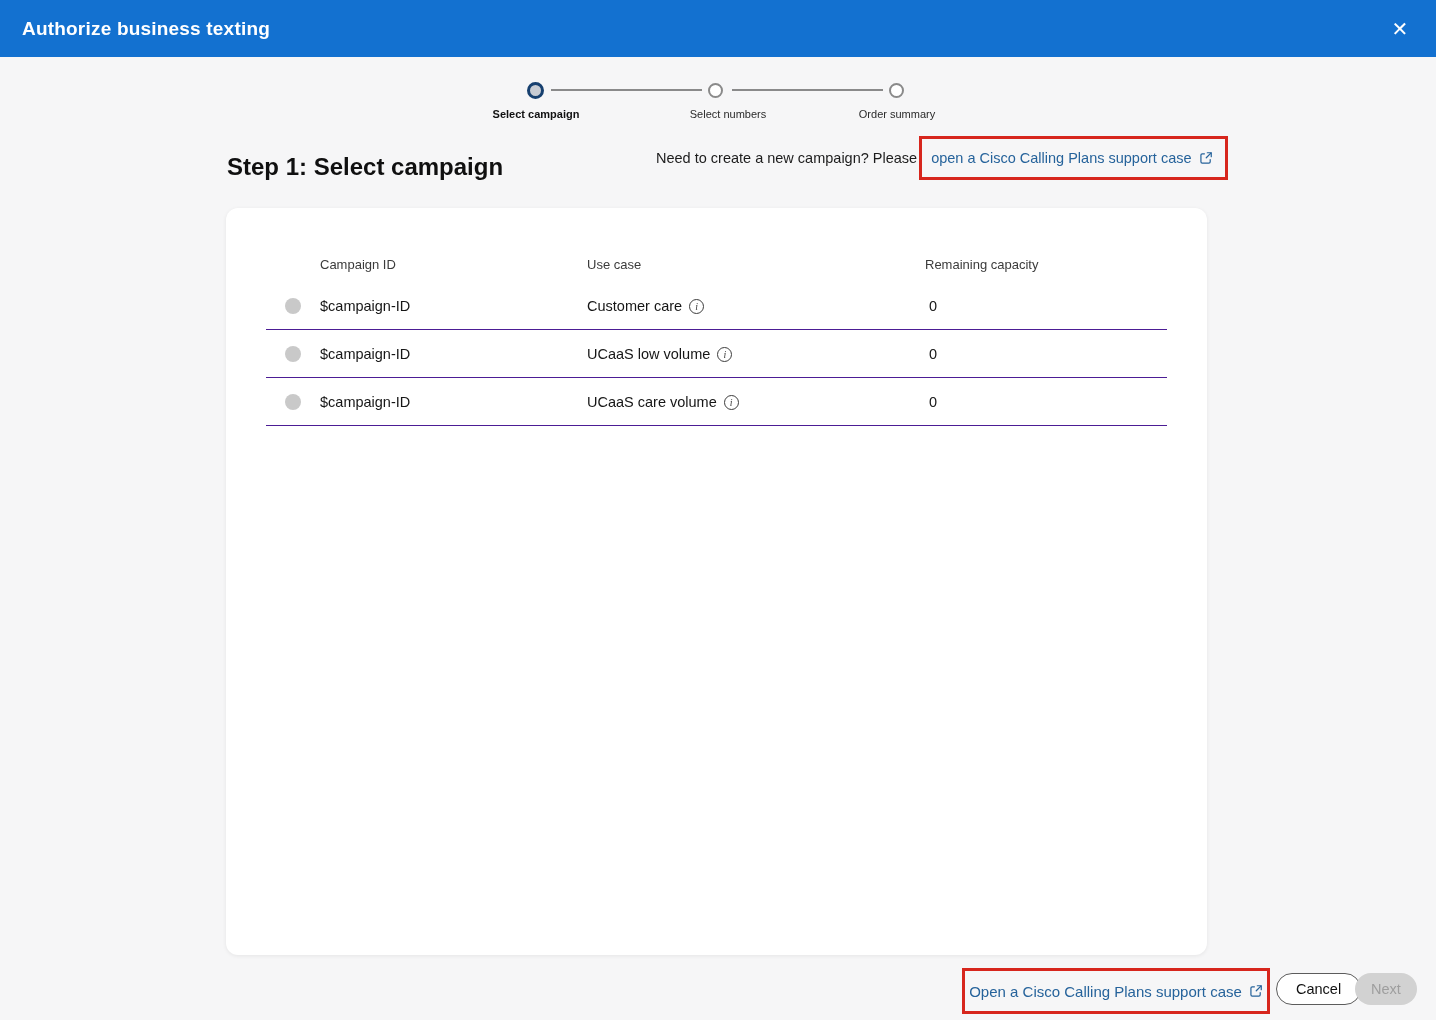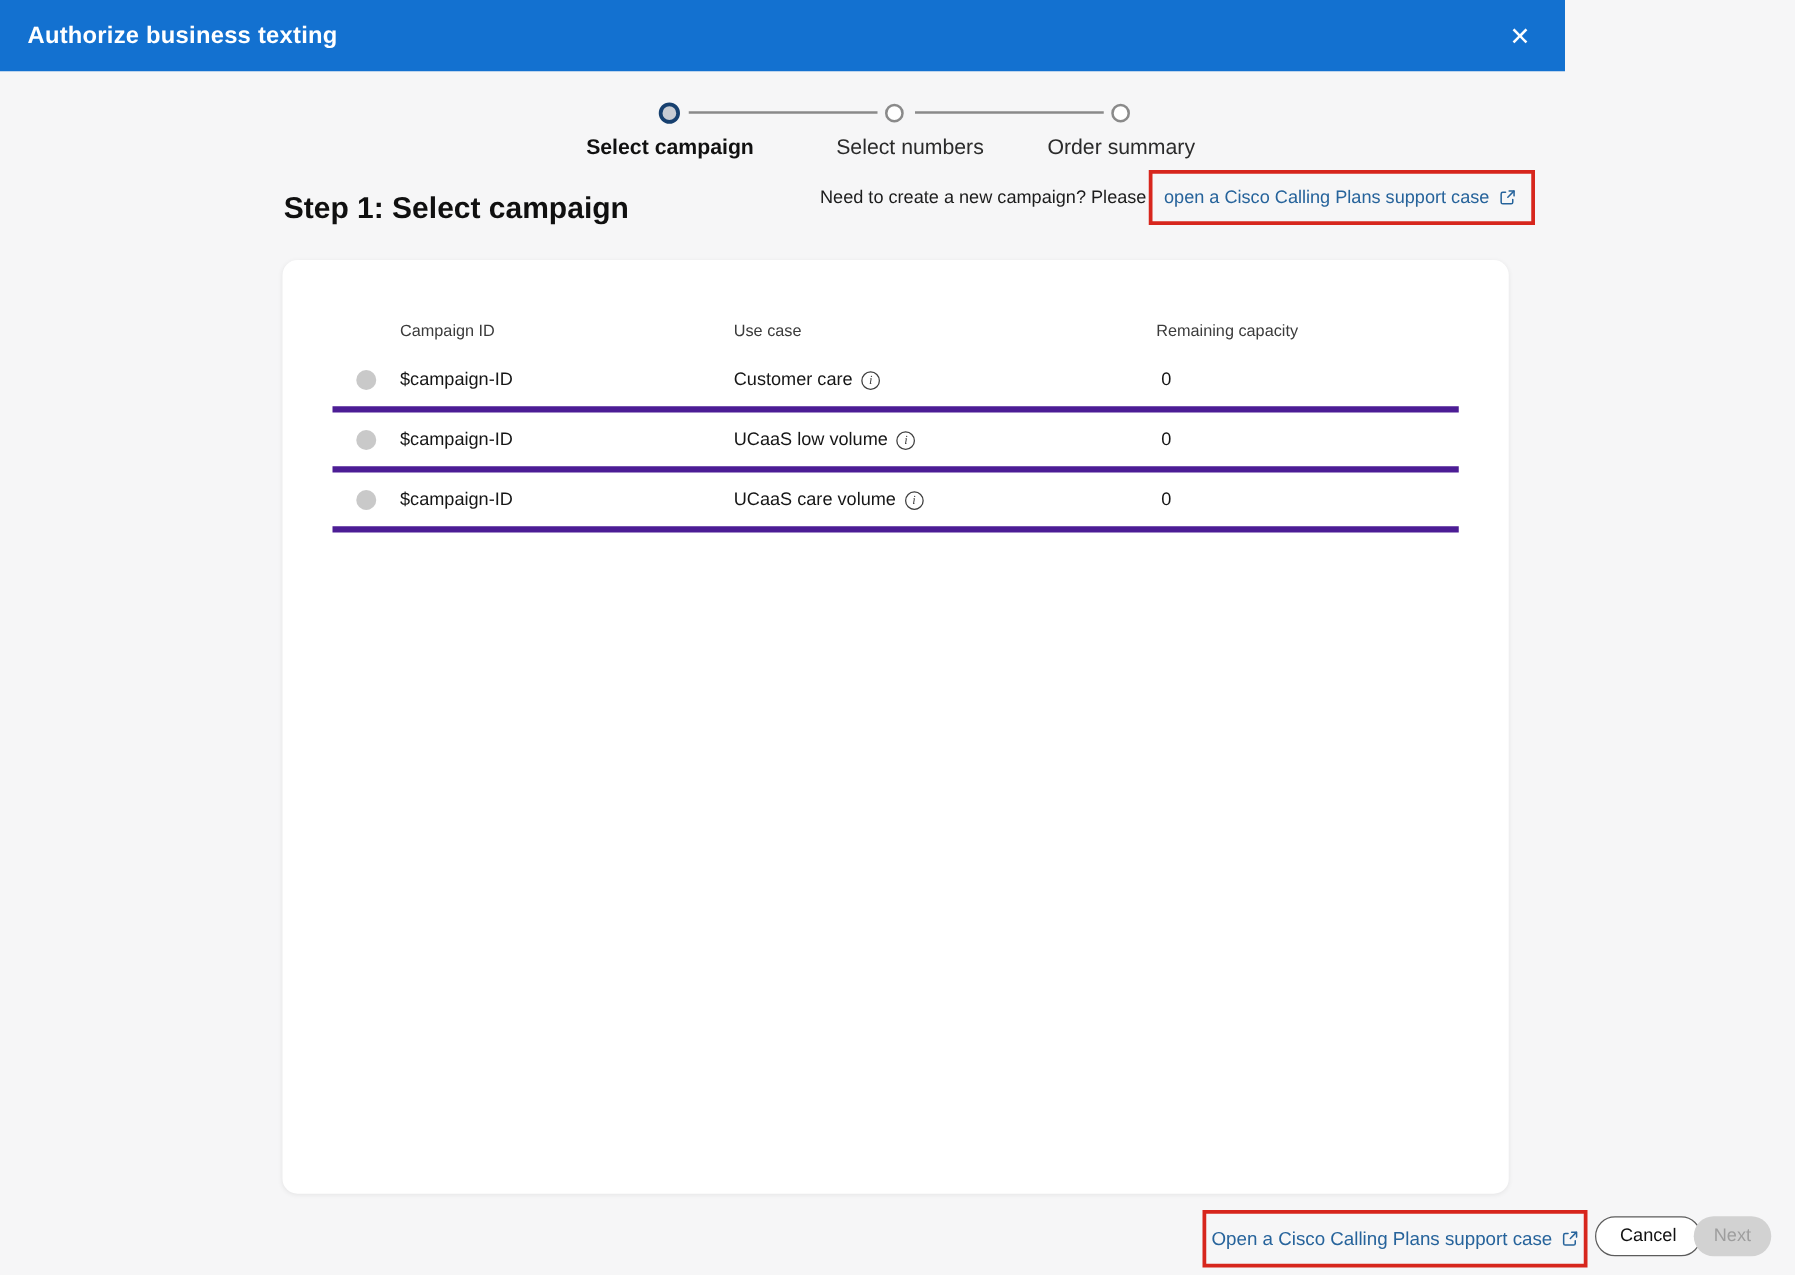--- a/index.html
+++ b/index.html
@@ -1,36 +1,36 @@
 <!DOCTYPE html>
 <html><head>
 <meta charset="utf-8">
 <style>
   * { margin:0; padding:0; box-sizing:border-box; }
   html,body { width:1436px; height:1020px; }
   body { font-family:"Liberation Sans", sans-serif; background:#f6f6f7; }
   #app { position:relative; width:1436px; height:1020px; background:#f6f6f7; overflow:hidden; }
 
   
-  .modal-header { position:absolute; top:0; left:0; width:1252px; height:57px;
+  .modal-header { position:absolute; top:0; left:0; width:1436px; height:57px;
     background:#1371d0; display:flex; align-items:center; }
   .modal-title { color:#ffffff; font-size:19px; font-weight:bold; padding-left:22px; letter-spacing:.2px; }
   .close-btn { position:absolute; right:21px; top:50%; transform:translateY(-50%);
     width:30px; height:30px; background:none; border:none; color:#ffffff; font-size:20px;
     line-height:30px; text-align:center; cursor:pointer; font-family:"DejaVu Sans", sans-serif; }
 
   
   .step-circle { position:absolute; border-radius:50%; background:#ffffff; }
   .step-circle.active { left:527px; top:82px; width:17px; height:17px; border:3px solid #17406f; background:#c8ccd3; }
   .step-circle.c2 { left:708px; top:83px; width:15px; height:15px; border:2px solid #8a8a8a; }
   .step-circle.c3 { left:889px; top:83px; width:15px; height:15px; border:2px solid #8a8a8a; }
   .step-line { position:absolute; top:89px; height:2px; background:#8a8a8a; }
   .step-line.l1 { left:551px; width:151px; }
   .step-line.l2 { left:732px; width:151px; }
-  .step-label { position:absolute; top:108px; width:200px; text-align:center; font-size:17px; color:#2b2b2b; }
+  .step-label { position:absolute; top:108px; width:200px; text-align:center; font-size:11px; color:#2b2b2b; }
   .step-label.s1 { left:436px; font-weight:bold; color:#111; }
   .step-label.s2 { left:628px; }
   .step-label.s3 { left:797px; }
 
   
   .step-heading { position:absolute; left:227px; top:153px; font-size:24px; font-weight:bold; color:#101010; }
   .prompt-row { position:absolute; left:656px; top:136px; height:44px; display:flex; align-items:center; }
   .prompt-text { font-size:14.5px; color:#1c1c1c; white-space:nowrap; }
   .annotation-box { border:3px solid #d7261d; display:flex; align-items:center; }
   .annotation-box.top { height:44px; padding:0 12px 0 9px; margin-left:2px; }
@@ -38,21 +38,21 @@
     display:inline-flex; align-items:center; gap:7px; }
   .ext-icon { width:14px; height:14px; display:inline-block; }
 
   
   .card { position:absolute; left:226px; top:208px; width:981px; height:747px;
     background:#ffffff; border-radius:12px; box-shadow:0 1px 4px rgba(0,0,0,.07); }
 
   .col-head { position:absolute; top:49px; font-size:13px; color:#3b3b3b; }
   .col-head.c1 { left:94px; } .col-head.c2 { left:361px; } .col-head.c3 { left:699px; }
 
-  .trow { position:absolute; left:40px; width:901px; height:48px; border-bottom:5px solid #4c1d95; }
+  .trow { position:absolute; left:40px; width:901px; height:48px; border-bottom:1px solid #4c1d95; }
   .trow.r1 { top:74px; } .trow.r2 { top:122px; } .trow.r3 { top:170px; }
   .trow > * { position:absolute; top:50%; transform:translateY(-50%); }
   .radio { left:19px; width:16px; height:16px; border-radius:50%; background:#c9c9c9; border:none; cursor:default; }
   .cell { font-size:14.5px; color:#161616; white-space:nowrap; }
   .cell.cid { left:54px; }
   .cell.usecase { left:321px; display:flex; align-items:flex-end; gap:7px; }
   .cell.cap { left:663px; }
   .info-icon { width:15px; height:15px; border:1.3px solid #3d3d3d; border-radius:50%;
     display:inline-flex; align-items:center; justify-content:center; font-size:10px; color:#3d3d3d;
     font-family:"Liberation Serif", serif; font-style:italic; cursor:pointer; }

